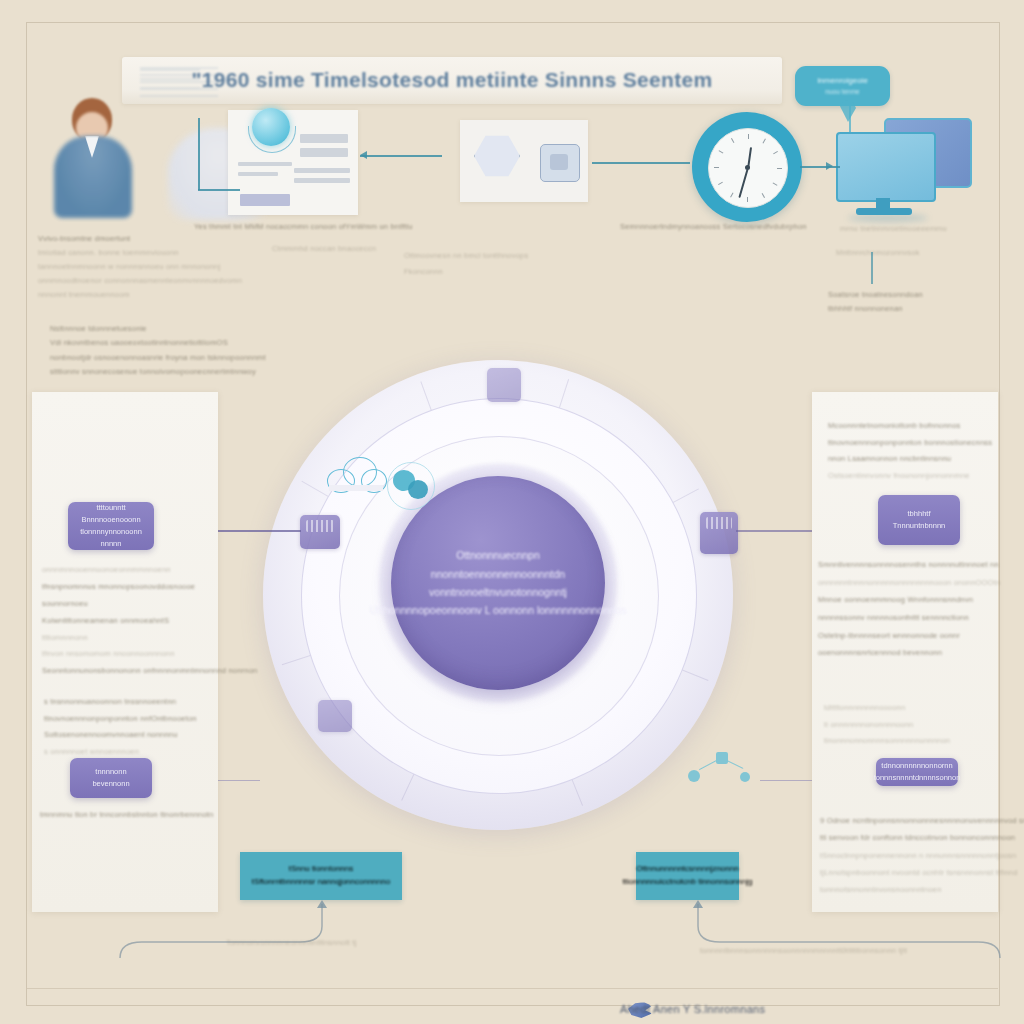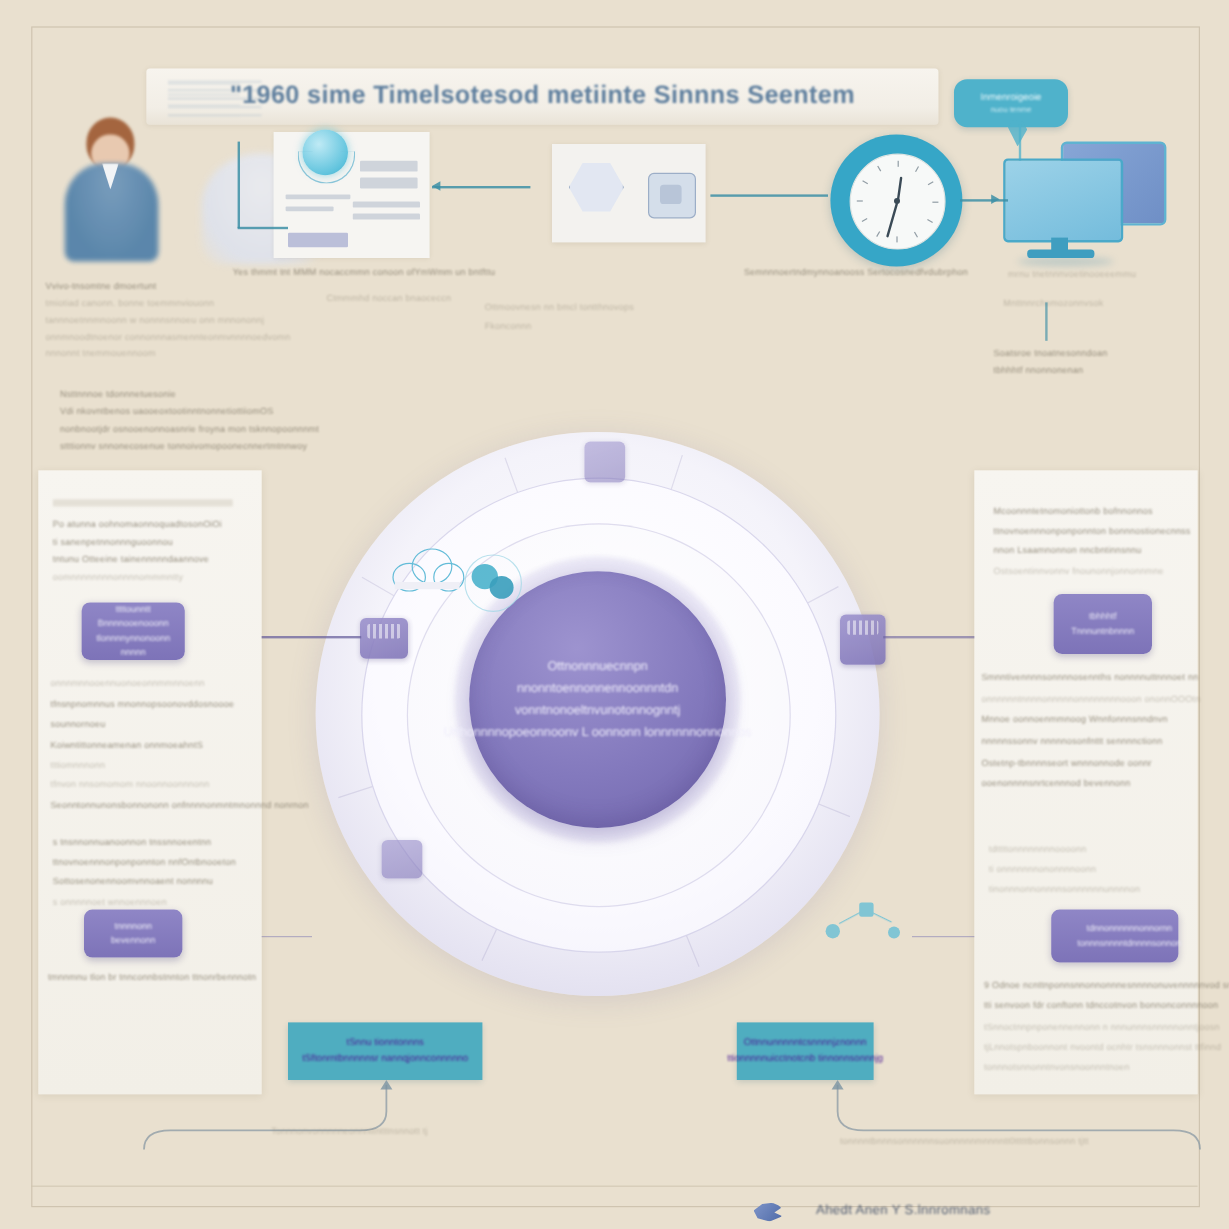--- a/index.html
+++ b/index.html
@@ -207,21 +207,21 @@
     display:flex;flex-direction:column;align-items:center;justify-content:center;
     color:#ecebf7;
   }
   .pbtn span{font-size:7.5px;line-height:1.6;filter:blur(.75px);white-space:nowrap;}
 
   .tbtn{
     position:absolute;
     background:#4fadc0;
     box-shadow:0 2px 5px rgba(40,95,110,.2);
     display:flex;flex-direction:column;align-items:center;justify-content:center;
-    color:#4c1d95;
+    color:#000000;
   }
   .tbtn span{font-size:8px;line-height:1.6;filter:blur(.8px);white-space:nowrap;}
 
   
   .ring-outer{
     position:absolute;left:263px;top:360px;width:470px;height:470px;border-radius:50%;
     background:radial-gradient(circle at 50% 42%,#fdfdff 0%,#f4f3fa 52%,#e6e4f2 72%,#dedcec 84%,rgba(222,220,236,.25) 100%);
     box-shadow:0 4px 24px rgba(120,110,160,.18);
   }
   .ring-mid{
@@ -322,21 +322,21 @@
   .footer-logo{
     position:absolute;left:628px;top:1000px;width:26px;height:20px;
   }
   .footer-logo .swoosh{
     position:absolute;left:0;top:2px;width:24px;height:16px;border-radius:50% 50% 45% 45%;
     background:linear-gradient(130deg,#7f95c9,#4f6ba8);
     clip-path:polygon(0 42%,30% 8%,74% 0,100% 24%,72% 52%,100% 72%,56% 100%,14% 82%);
     filter:blur(.4px);
   }
   .footer-text{
-    position:absolute;left:680px;top:1003px;font-size:11px;color:#4e5a70;
+    position:absolute;left:620px;top:1003px;font-size:11px;color:#4e5a70;
     filter:blur(.85px);white-space:nowrap;letter-spacing:.3px;
   }
 
   .divider{position:absolute;background:#cfc4b0;opacity:.8;}
 </style>
 </head>
 <body>
 
 <div id="stage">
 
@@ -518,27 +518,20 @@
       <i class="l2"></i>
   </div>
 
   <div class="line-h" style="left:215px;top:530px;width:86px;height:2px;background:#6a619e;opacity:.75;"></div>
   <div class="line-h" style="left:736px;top:530px;width:132px;height:2px;background:#6a619e;opacity:.6;"></div>
   <div class="line-h" style="left:160px;top:780px;width:100px;height:1.4px;background:#8f88b8;opacity:.6;"></div>
   <div class="line-h" style="left:760px;top:780px;width:100px;height:1.4px;background:#8f88b8;opacity:.6;"></div>
 
   <div class="panel left"></div>
 
-  <div class="tblock" style="left:44px;top:416px;line-height:1.95;width:175px;">
-    <div class="ptext xs faint" style="height:6px;width:150px;background:#cfc8ba;border-radius:1px;margin-bottom:8px;"></div>
-    <div class="ptext xs">Po atunna oohnomaonnoquadtosonOiOi</div>
-    <div class="ptext xs">ti sanenpetnnonnnguoonnou</div>
-    <div class="ptext xs">tntunu Otteeine tainennnnndaannove</div>
-    <div class="ptext xs faint">oomnnnnnnnnonnnnommmntty</div>
-  </div>
 
   <div class="pbtn" style="left:68px;top:502px;width:86px;height:48px;">
     <span>ttttounntt</span>
     <span>Bnnnnooenooonn</span>
     <span>tlonnnnynnonoonn</span>
     <span>nnnnn</span>
   </div>
 
   <div class="tblock" style="left:42px;top:562px;line-height:2.25;width:178px;">
     <div class="ptext xs faint">onnnmnnooennuonoeonnmmnnoenn</div>
@@ -588,38 +581,38 @@
     <div class="ptext xs">Ostetnp-tbnnnnseort wnnnonnode oonnr</div>
     <div class="ptext xs">ooenonnnnsnrtcennnod bevennonn</div>
   </div>
 
   <div class="tblock" style="left:824px;top:700px;line-height:2.2;width:178px;">
     <div class="ptext xs faint">tdttttonnnnnnnnoooonn</div>
     <div class="ptext xs faint">ti onnnnnnnononnnnoonn</div>
     <div class="ptext xs faint">tinonnnonnonnnnsonnnnnnunnnnon</div>
   </div>
 
-  <div class="pbtn" style="left:876px;top:758px;width:82px;height:44px;padding-left:24px;">
+  <div class="pbtn" style="left:876px;top:758px;width:82px;height:28px;">
     <span>tdnnonnnnnnonnornn</span>
     <span>tonnnsnnnntdnnnnsonnon</span>
   </div>
 
   <div class="tblock" style="left:820px;top:812px;line-height:2.3;width:182px;">
     <div class="ptext xs">9 Odnoe ncnttnponnsnnonnonnnesnnnnonuvennnnnvod snooes</div>
     <div class="ptext xs">tti senvoon fdr conftonn tdnccotnvon bonnonconnnnoon</div>
     <div class="ptext xs faint">tSnnoctnnpnponennennonn n nnnunnnsnnnnnonntjoosn</div>
     <div class="ptext xs faint">tjLnnotspnboonnont nvoontd ocnhtr tsnsnnnonnst ttfinnd</div>
     <div class="ptext xs faint">tonnnotsnnonntnvonsnoonnntnoen</div>
   </div>
 
   <div class="tbtn" style="left:240px;top:852px;width:162px;height:48px;">
     <span>tSnnu tionntonnns</span>
     <span>tSftonrntbnnnnnsr nannqjonnconnnnno</span>
   </div>
-  <div class="tbtn" style="left:614px;top:852px;width:114px;height:48px;">
+  <div class="tbtn" style="left:636px;top:852px;width:103px;height:48px;">
     <span>Ottnnunnnnntcsnnnnjznonnn</span>
     <span>ttionnnnnuicctnotcnb tinnonnsonnnjg</span>
   </div>
 
   <svg width="1024" height="120" style="position:absolute;left:0;top:900px;">
     <path d="M 120 58 Q 120 42 142 42 L 300 42 Q 322 42 322 26 L 322 4" stroke="#8a9aa4" stroke-width="1.5" fill="none" opacity=".75"></path>
     <path d="M 1000 58 Q 1000 42 978 42 L 720 42 Q 698 42 698 26 L 698 4" stroke="#8a9aa4" stroke-width="1.5" fill="none" opacity=".75"></path>
   </svg>
   <div class="arrowU" style="left:317px;top:900px;"></div>
   <div class="arrowU" style="left:693px;top:900px;"></div>

